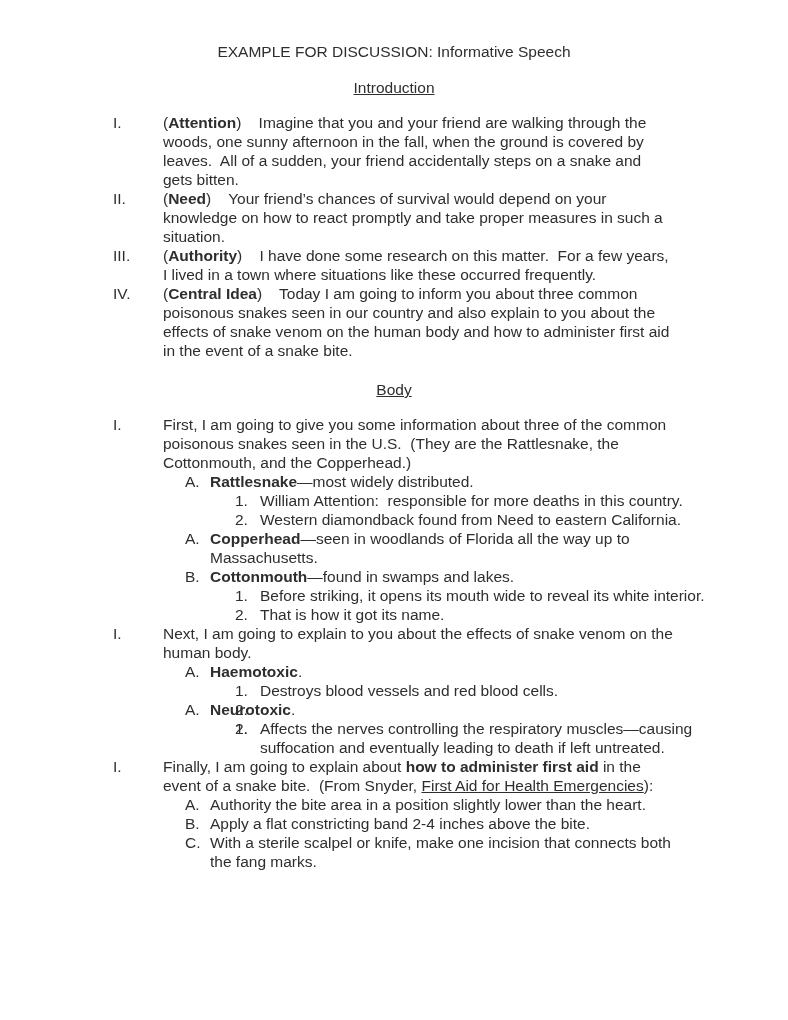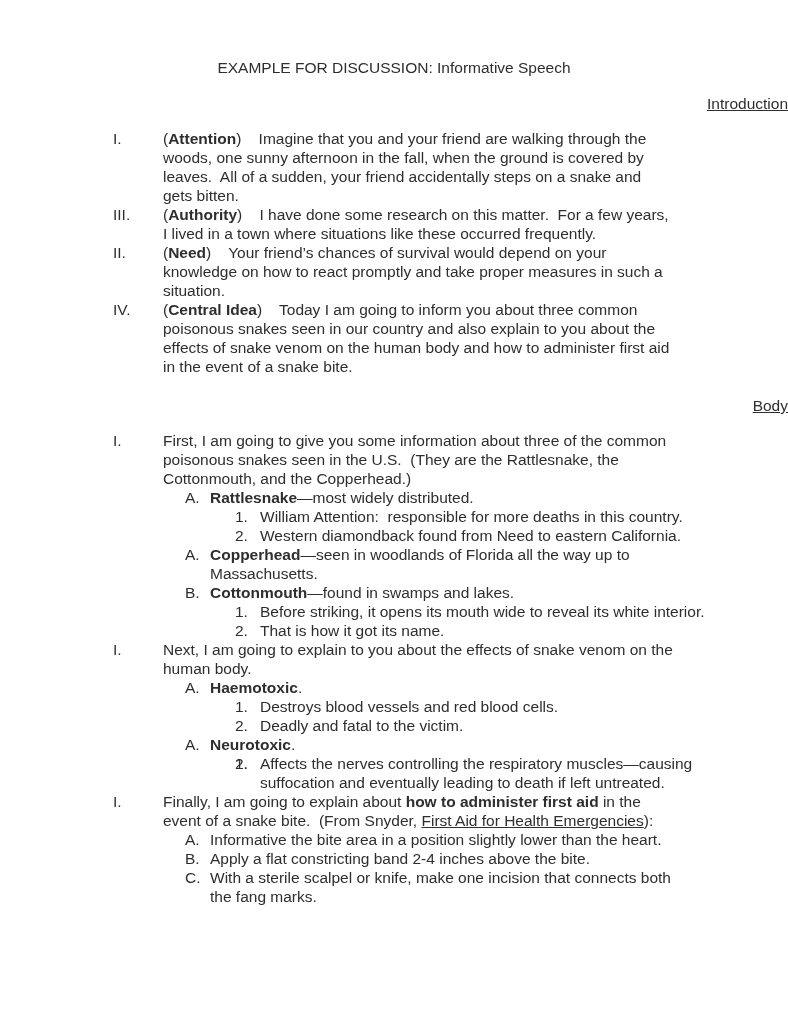--- a/index.html
+++ b/index.html
@@ -13,28 +13,28 @@
     height: 1020px;
     background: #ffffff;
     overflow: hidden;
     font-family: "Liberation Sans", "DejaVu Sans", sans-serif;
     font-size: 15.5px;
     line-height: 19px;
     color: #2e2e2e;
     -webkit-font-smoothing: antialiased;
   }
   .doc {
-    padding-top: 58px;
+    padding-top: 42px;
   }
   .doc-title {
     text-align: center;
     margin: 0 0 17px 0;
   }
   .section-heading {
-    text-align: right;
+    text-align: center;
     margin: 0 0 16px 0;
   }
   .section-heading .hd {
     text-decoration: underline;
   }
   .section-heading.body-heading {
     margin-top: 20px;
   }
   .outline {
     margin-left: 113px;
@@ -68,25 +68,25 @@
 
     <div class="section-heading">
       <span class="hd">Introduction</span>
     </div>
 
     <div class="outline">
         <div class="item lvl0"><span class="marker">I.</span><span>(</span><span class="seg-b">Attention</span><span>)    Imagine that you and your friend are walking through the
 woods, one sunny afternoon in the fall, when the ground is covered by
 leaves.  All of a sudden, your friend accidentally steps on a snake and
 gets bitten.</span></div>
-        <div class="item lvl0"><span class="marker">III.</span><span>(</span><span class="seg-b">Authority</span><span>)    I have done some research on this matter.  For a few years,
-I lived in a town where situations like these occurred frequently.</span></div>
         <div class="item lvl0"><span class="marker">II.</span><span>(</span><span class="seg-b">Need</span><span>)    Your friend’s chances of survival would depend on your
 knowledge on how to react promptly and take proper measures in such a
 situation.</span></div>
+        <div class="item lvl0"><span class="marker">III.</span><span>(</span><span class="seg-b">Authority</span><span>)    I have done some research on this matter.  For a few years,
+I lived in a town where situations like these occurred frequently.</span></div>
         <div class="item lvl0"><span class="marker">IV.</span><span>(</span><span class="seg-b">Central Idea</span><span>)    Today I am going to inform you about three common
 poisonous snakes seen in our country and also explain to you about the
 effects of snake venom on the human body and how to administer first aid
 in the event of a snake bite.</span></div>
       </div>
 
     <div class="section-heading body-heading">
       <span class="hd">Body</span>
     </div>
 
@@ -99,27 +99,27 @@
         <div class="item lvl2"><span class="marker">2.</span><span>Western diamondback found from Need to eastern California.</span></div>
         <div class="item lvl1"><span class="marker">A.</span><span class="seg-b">Copperhead</span><span>—seen in woodlands of Florida all the way up to
 Massachusetts.</span></div>
         <div class="item lvl1"><span class="marker">B.</span><span class="seg-b">Cottonmouth</span><span>—found in swamps and lakes.</span></div>
         <div class="item lvl2"><span class="marker">1.</span><span>Before striking, it opens its mouth wide to reveal its white interior.</span></div>
         <div class="item lvl2"><span class="marker">2.</span><span>That is how it got its name.</span></div>
         <div class="item lvl0"><span class="marker">I.</span><span>Next, I am going to explain to you about the effects of snake venom on the
 human body.</span></div>
         <div class="item lvl1"><span class="marker">A.</span><span class="seg-b">Haemotoxic</span><span>.</span></div>
         <div class="item lvl2"><span class="marker">1.</span><span>Destroys blood vessels and red blood cells.</span></div>
-        <div class="item lvl2"><span class="marker">2.</span><span>Deadly and fatal to the victim.</span></div>
+        <div class="item lvl2"><span class="marker">2.</span></div>
         <div class="item lvl1"><span class="marker">A.</span><span class="seg-b">Neurotoxic</span><span>.</span></div>
         <div class="item lvl2"><span class="marker">1.</span></div>
         <div class="item lvl2"><span class="marker">2.</span><span>Affects the nerves controlling the respiratory muscles—causing
 suffocation and eventually leading to death if left untreated.</span></div>
         <div class="item lvl0"><span class="marker">I.</span><span>Finally, I am going to explain about </span><span class="seg-b">how to administer first aid</span><span> in the
 event of a snake bite.  (From Snyder, </span><span class="seg-u">First Aid for Health Emergencies</span><span>):</span></div>
-        <div class="item lvl1"><span class="marker">A.</span><span>Informative the bite area in a position slightly lower than the heart.</span></div>
+        <div class="item lvl1"><span class="marker">A.</span><span>Authority the bite area in a position slightly lower than the heart.</span></div>
         <div class="item lvl1"><span class="marker">B.</span><span>Apply a flat constricting band 2-4 inches above the bite.</span></div>
         <div class="item lvl1"><span class="marker">C.</span><span>With a sterile scalpel or knife, make one incision that connects both
 the fang marks.</span></div>
       </div>
 
   </div>
 </div>
 
 </body></html>

